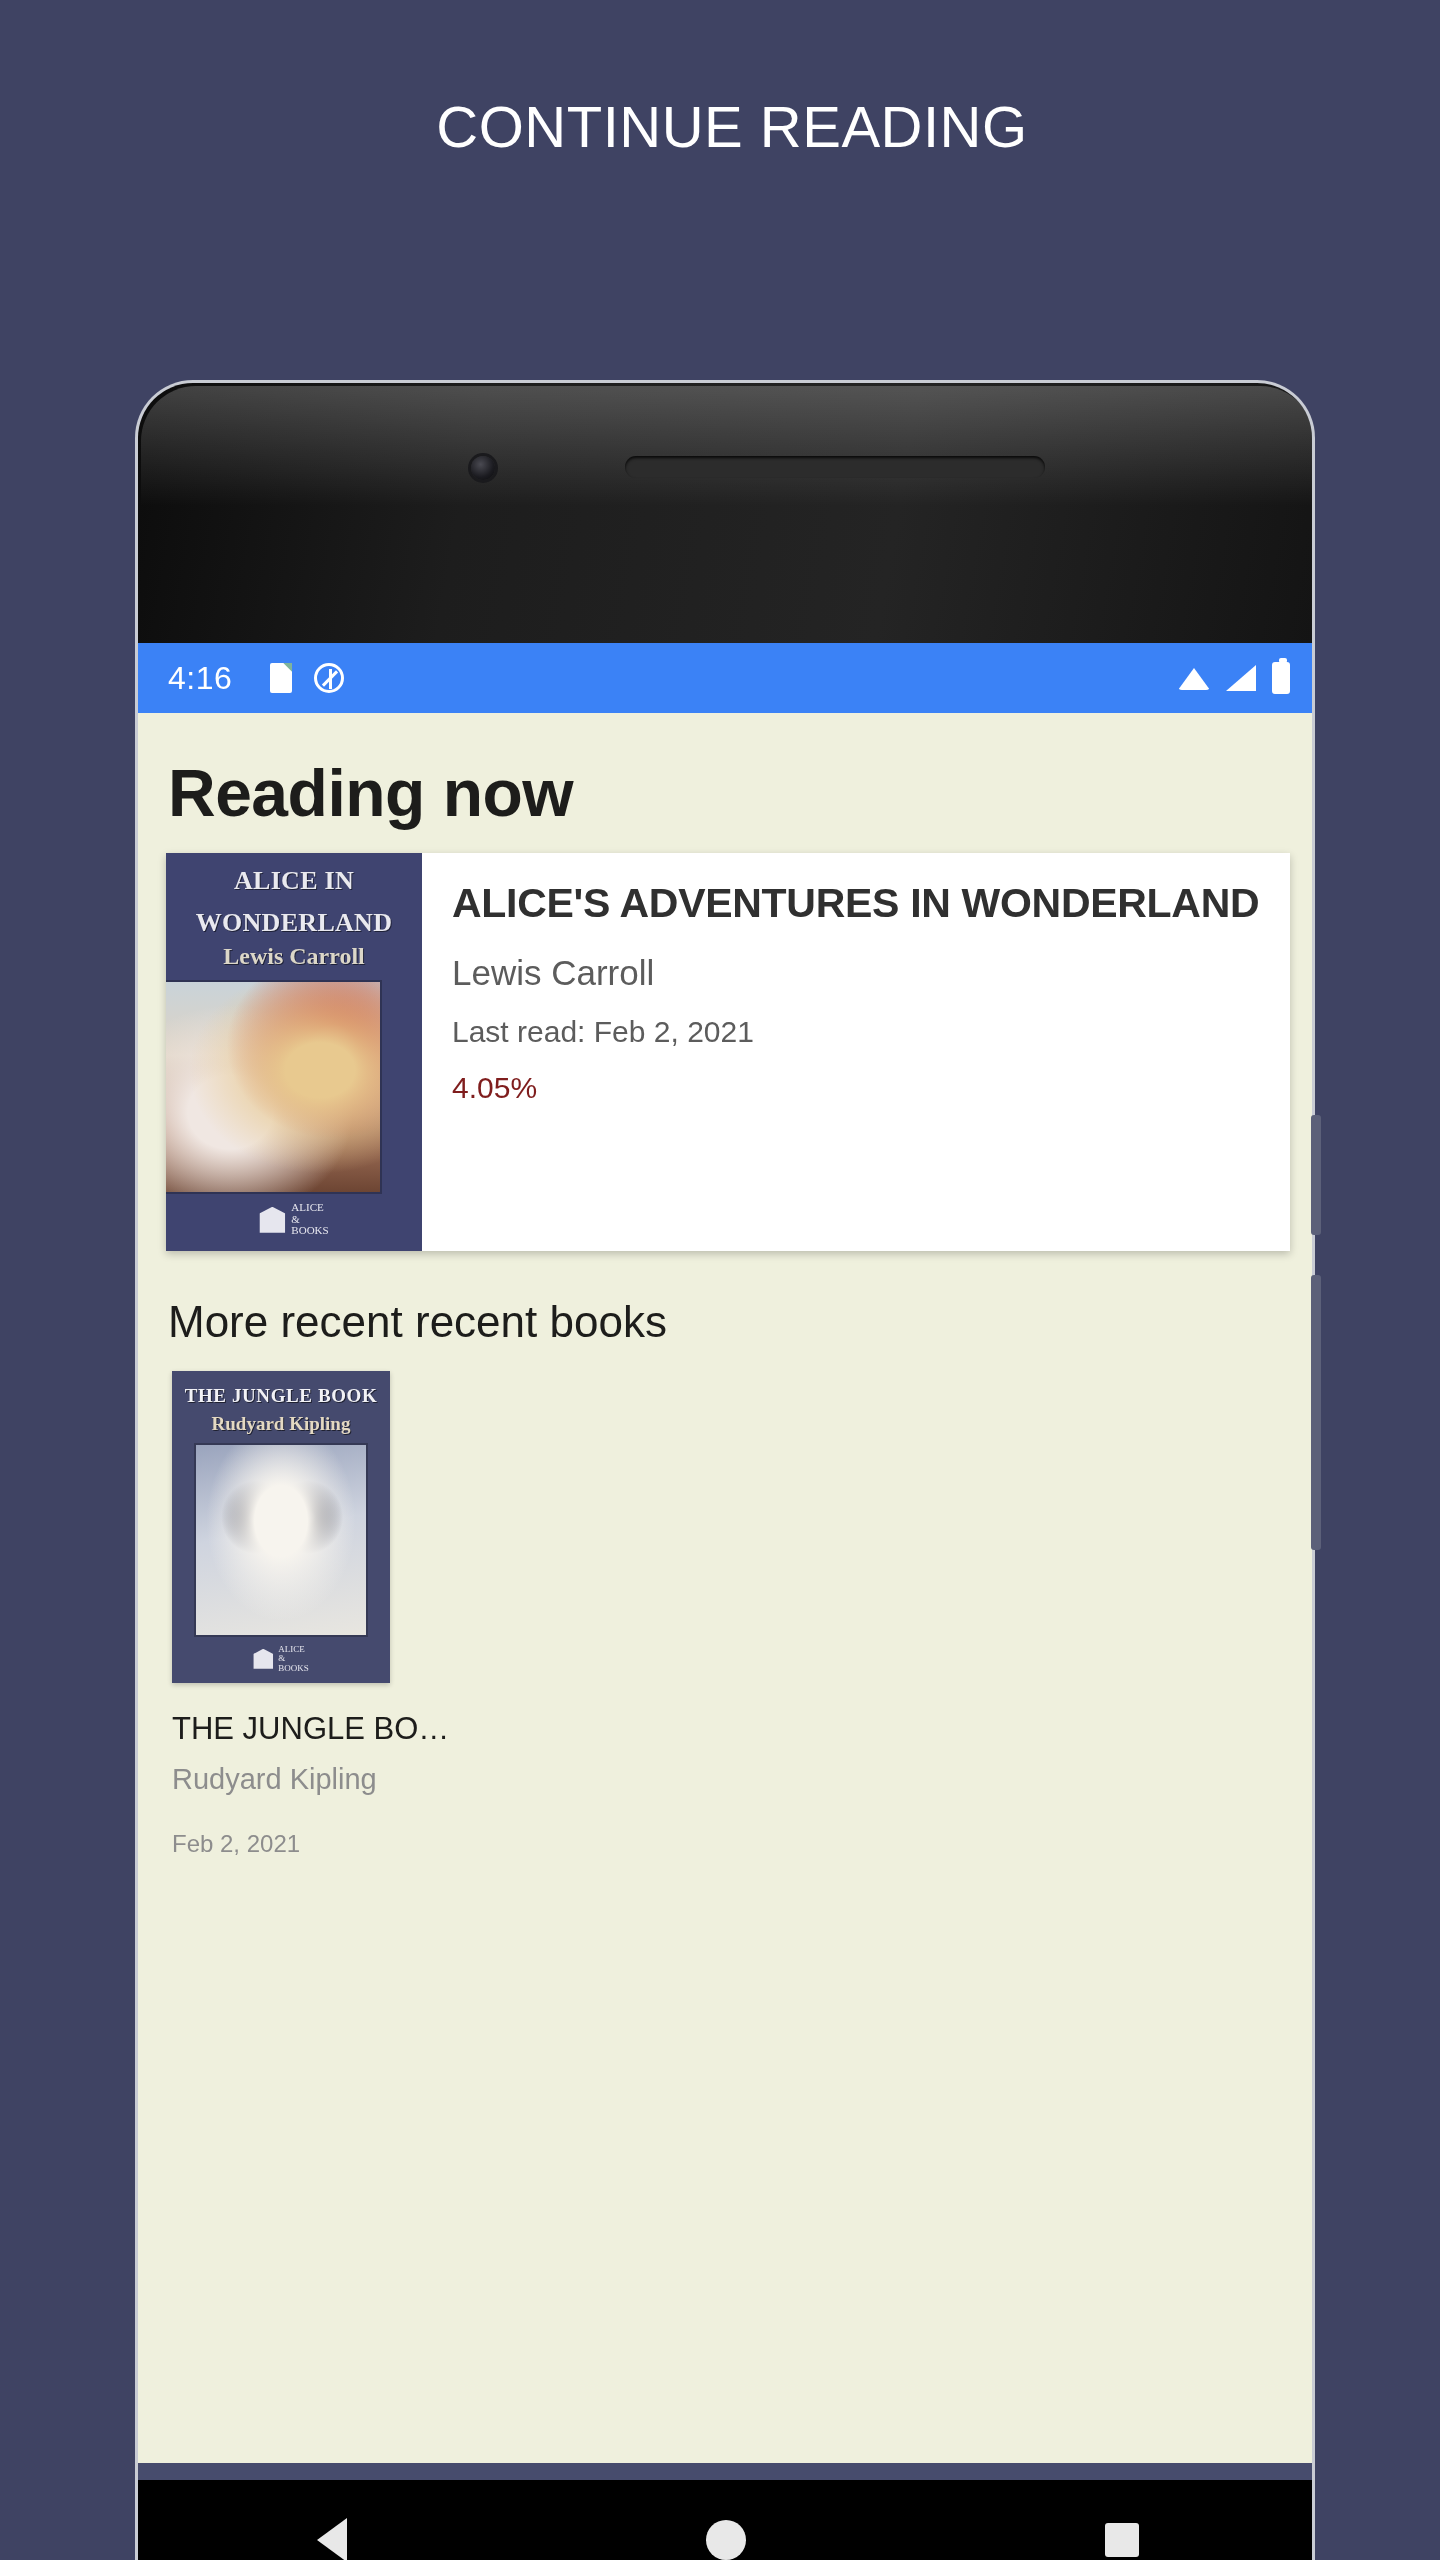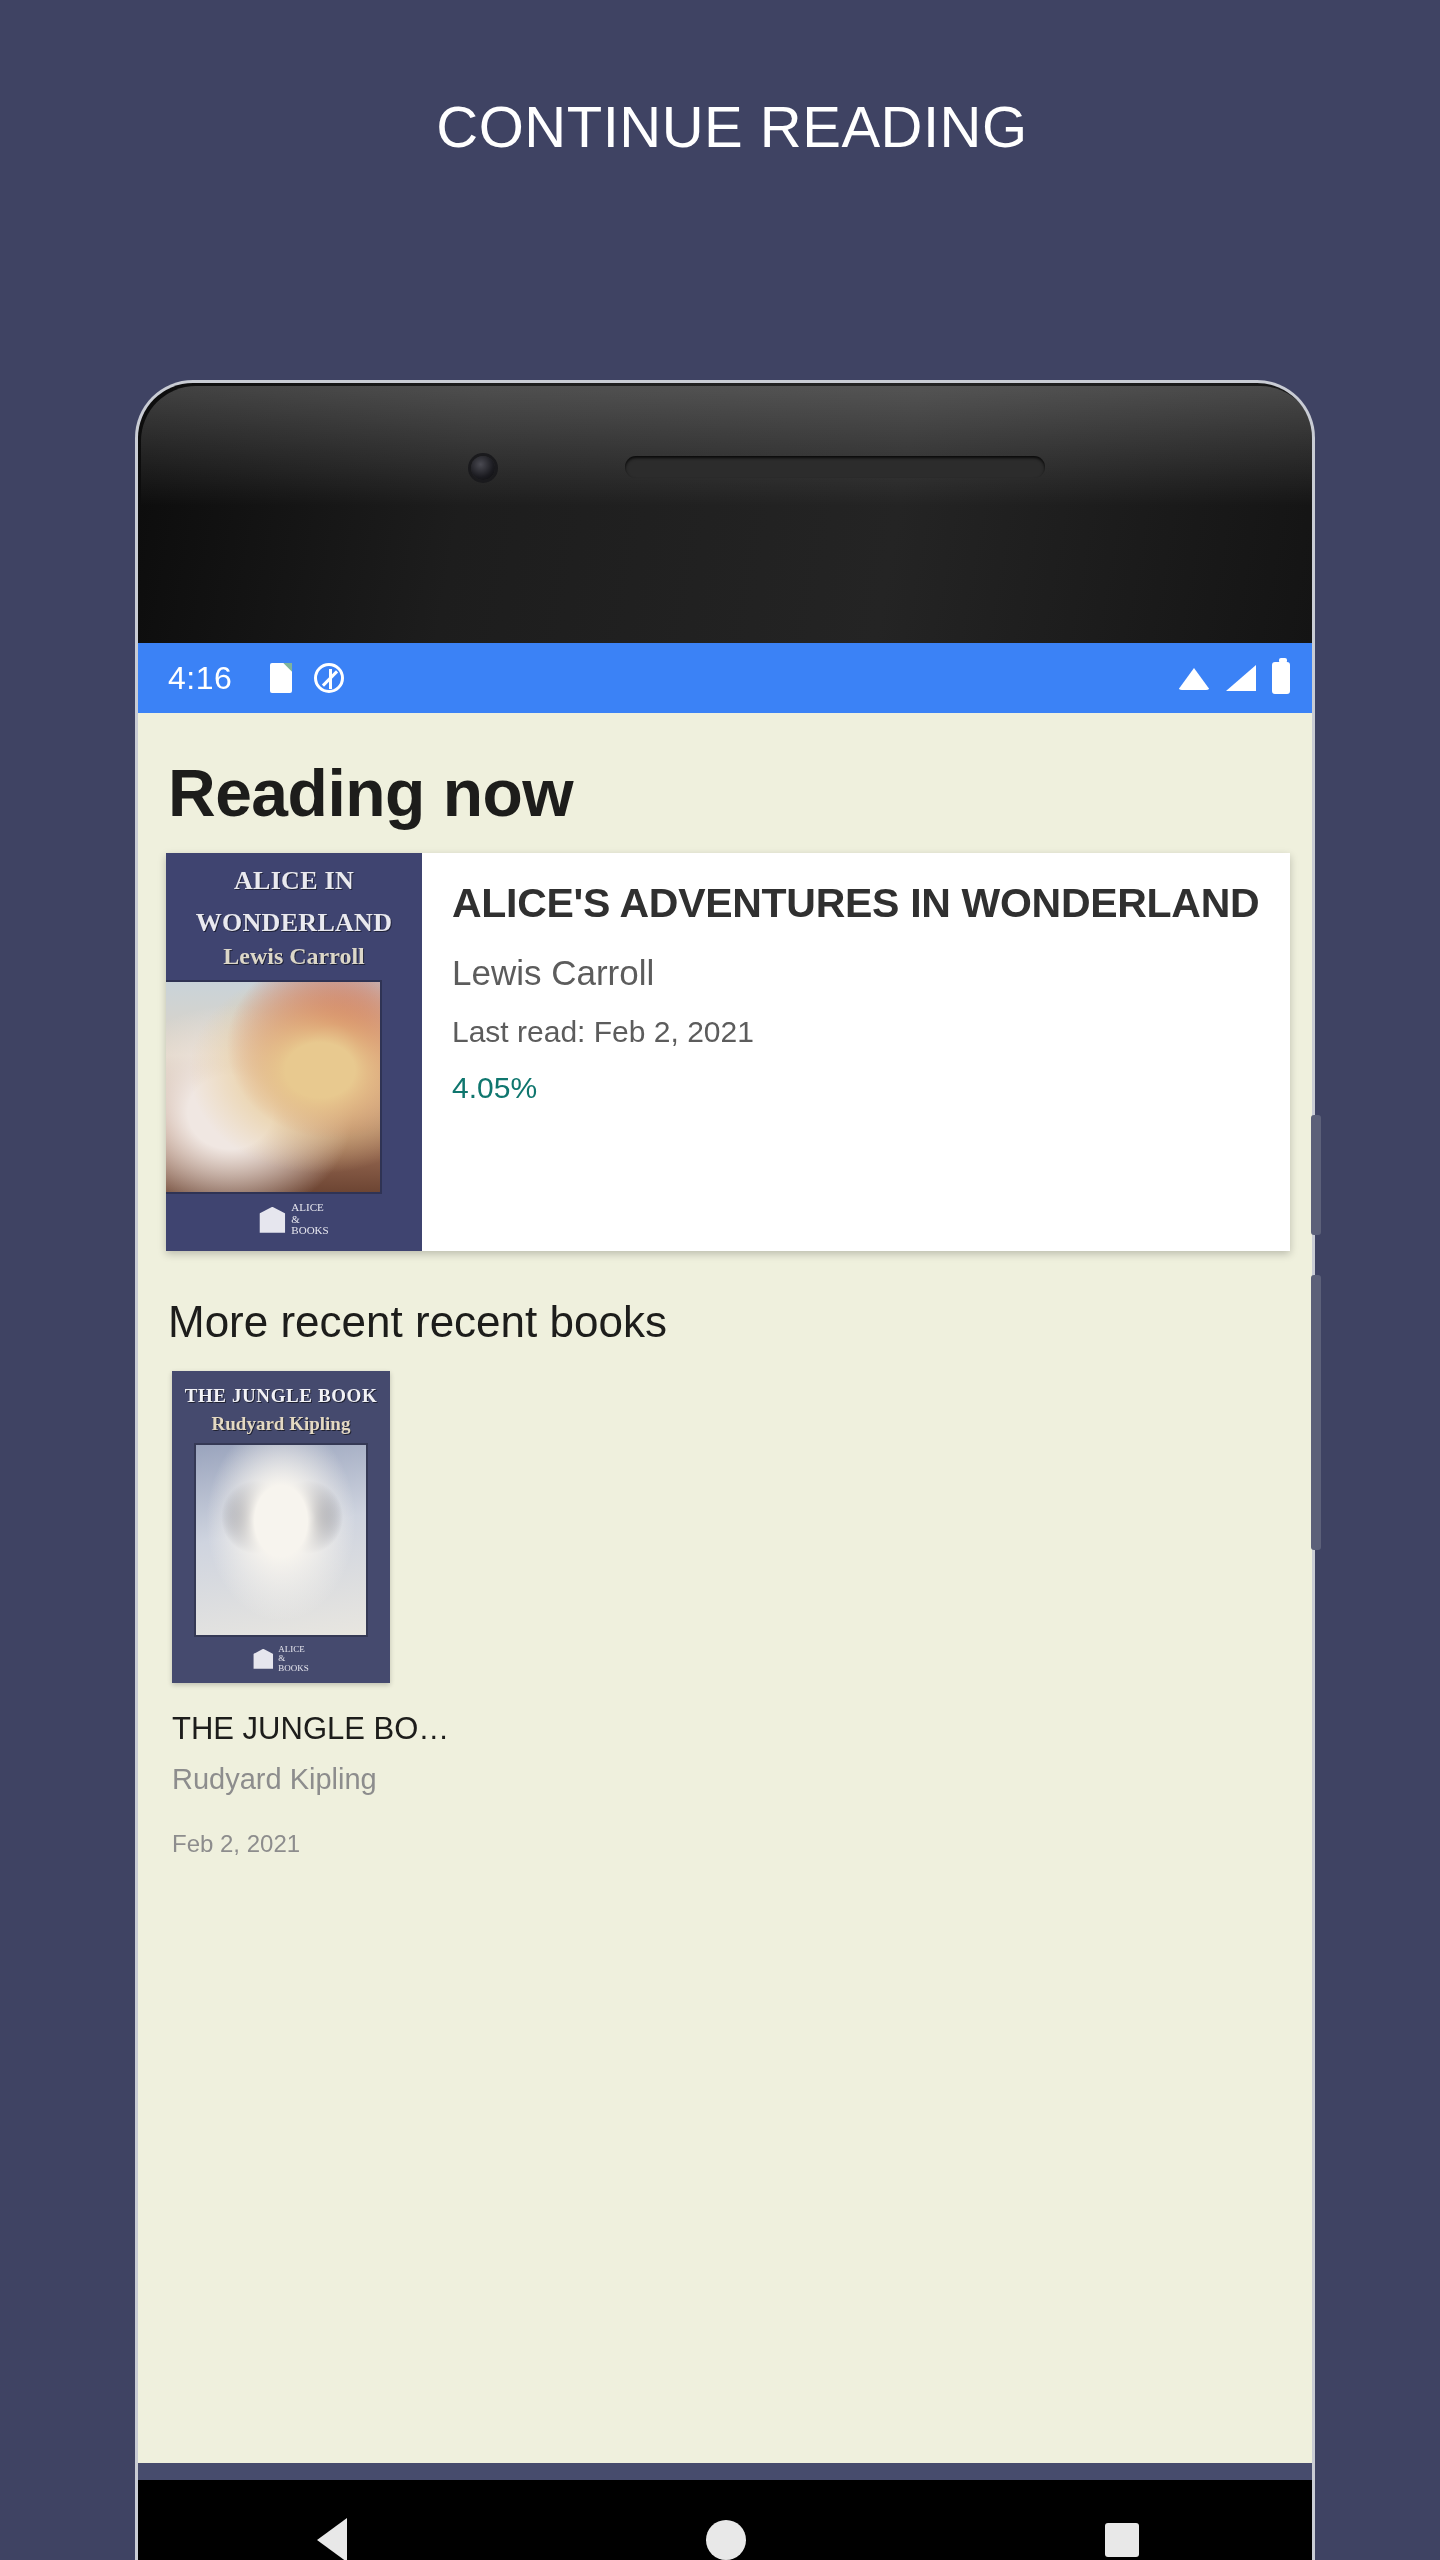--- a/index.html
+++ b/index.html
@@ -178,21 +178,21 @@
     font-size:41px; font-weight:700; color:#303030; line-height:1.12;
     letter-spacing:-0.3px;
   }
   .card-author{
     font-size:35px; color:#5c5c5c; margin-top:26px;
   }
   .card-meta{
     font-size:30px; color:#5c5c5c; margin-top:22px;
   }
   .card-pct{
-    font-size:30px; color:#0f766e; margin-top:22px;
+    font-size:30px; color:#7f1d1d; margin-top:22px;
   }
 
   
   #section-heading{
     font-size:44px; color:#1d1d1b; padding:36px 0 24px 2px;
   }
 
   
   #recent-grid{ display:flex; gap:28px; padding-left:6px; }
   .recent-item{ width:218px; }

